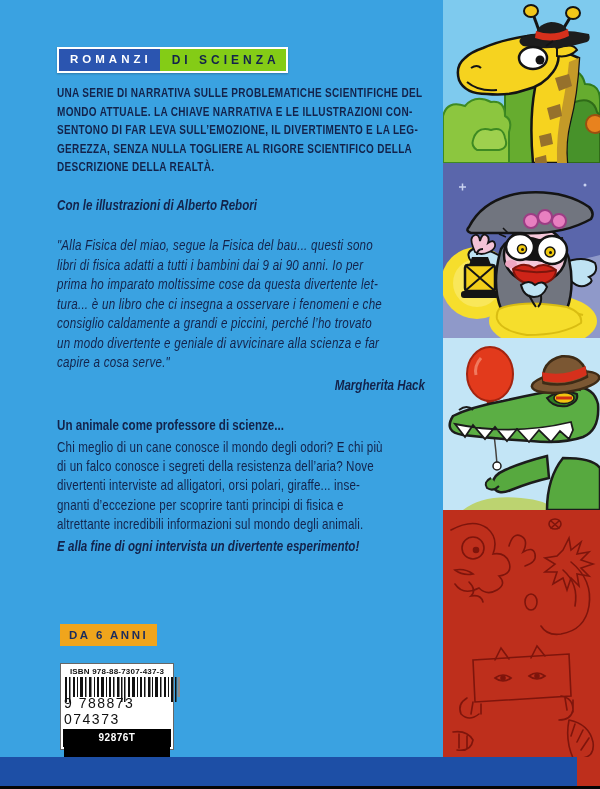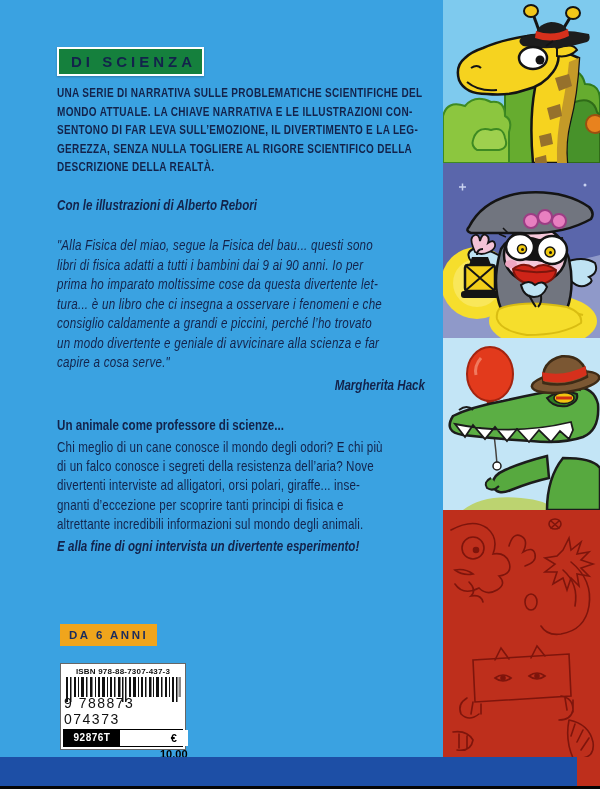--- a/index.html
+++ b/index.html
@@ -7,57 +7,58 @@
   .cover{position:relative;width:600px;height:789px;background:#3AA2E1;overflow:hidden;}
 
   
   .abs{position:absolute;}
   .navy{color:#13234B;}
   .cond{transform:scaleX(0.8);transform-origin:0 0;}
   .preline{white-space:pre-line;}
 
   .series-badge{left:57px;top:47px;display:flex;background:#fff;padding:2px;box-shadow:0 1px 2px rgba(0,0,0,.25);}
   .series-badge .left{background:#2B55B0;color:#fff;font-weight:bold;font-size:11.5px;letter-spacing:4px;padding:4px 8px 4px 11px;}
-  .series-badge .right{background:#15803d;color:#13234B;font-weight:bold;font-size:15px;letter-spacing:4px;padding:4px 6px 4px 12px;}
+  .series-badge .right{background:#84cc16;color:#13234B;font-weight:bold;font-size:12px;letter-spacing:4px;padding:4px 6px 4px 12px;}
 
   .intro{left:57px;top:84px;width:480px;font-size:12.5px;font-weight:bold;line-height:18.5px;letter-spacing:.4px;}
   .illustrator{left:57px;top:197px;width:480px;font-size:14.5px;font-weight:bold;font-style:italic;white-space:nowrap;}
   .quote{left:57px;top:236px;width:470px;font-size:14.5px;font-style:italic;line-height:19.5px;letter-spacing:.3px;}
   .attribution{left:57px;top:377px;width:460px;text-align:right;font-size:14.5px;font-weight:bold;font-style:italic;}
   .heading{left:57px;top:417px;width:480px;font-size:14.5px;font-weight:bold;white-space:nowrap;}
   .body-text{left:57px;top:438px;width:470px;font-size:14.5px;line-height:19.2px;letter-spacing:.2px;}
   .closing{left:57px;top:538px;width:480px;font-size:14.5px;font-weight:600;font-style:italic;white-space:nowrap;}
 
   .age-badge{left:60px;top:624px;background:#F0A51C;color:#1A2B5E;font-weight:bold;font-size:11.5px;letter-spacing:2.5px;padding:5px 9px;}
 
   
-  .barcode{left:60px;top:663px;width:126px;background:#fff;border:1px solid #666;padding:3px 3px 0 3px;box-sizing:border-box;}
+  .barcode{left:60px;top:663px;width:114px;background:#fff;border:1px solid #666;padding:3px 3px 0 3px;box-sizing:border-box;}
   .barcode .isbn{font-size:8px;letter-spacing:.2px;text-align:center;color:#111;font-weight:bold;white-space:nowrap;}
   .barcode svg.bars{display:block;width:116px;height:26px;margin:1px auto 0 auto;}
   .barcode .digits{font-size:14px;letter-spacing:1.5px;text-align:left;color:#111;margin-top:-8px;background:transparent;}
-  .barcode .bottom-row{display:flex;border:1px solid #000;margin:2px -1px 2px -1px;height:16px;}
+  .barcode .bottom-row{display:flex;border:1px solid #000;margin:2px -1px 2px -1px;height:16px;flex-direction:column;}
   .barcode .code{background:#000;color:#fff;font-weight:bold;font-size:10px;flex:0 0 56px;text-align:center;line-height:16px;letter-spacing:.5px;}
   .barcode .price{background:#fff;color:#000;font-weight:bold;font-size:11px;flex:1;text-align:center;line-height:16px;margin-left:40px;}
 
   
   .panels{position:absolute;left:443px;top:0;width:157px;}
   .panel{width:157px;overflow:hidden;line-height:0;}
   .panel svg{display:block;}
 
   
   .bottom-bar{position:absolute;left:0;top:757px;width:577px;height:29px;background:#1D4FA6;}
   .bottom-red-corner{position:absolute;left:577px;top:757px;width:23px;height:29px;background:#BE2F1C;}
   .photo-edge{position:absolute;left:0;top:786px;width:600px;height:3px;background:#050505;}
 </style>
 </head>
 <body>
 
 <div class="cover">
 
   <div class="abs series-badge">
+    <span class="left">ROMANZI</span>
     <span class="right">DI SCIENZA</span>
   </div>
 
   <div class="abs intro cond preline navy">UNA SERIE DI NARRATIVA SULLE PROBLEMATICHE SCIENTIFICHE DEL
 MONDO ATTUALE. LA CHIAVE NARRATIVA E LE ILLUSTRAZIONI CON-
 SENTONO DI FAR LEVA SULL’EMOZIONE, IL DIVERTIMENTO E LA LEG-
 GEREZZA, SENZA NULLA TOGLIERE AL RIGORE SCIENTIFICO DELLA
 DESCRIZIONE DELLA REALTÀ.</div>
 
   <div class="abs illustrator cond navy">Con le illustrazioni di Alberto Rebori</div>

